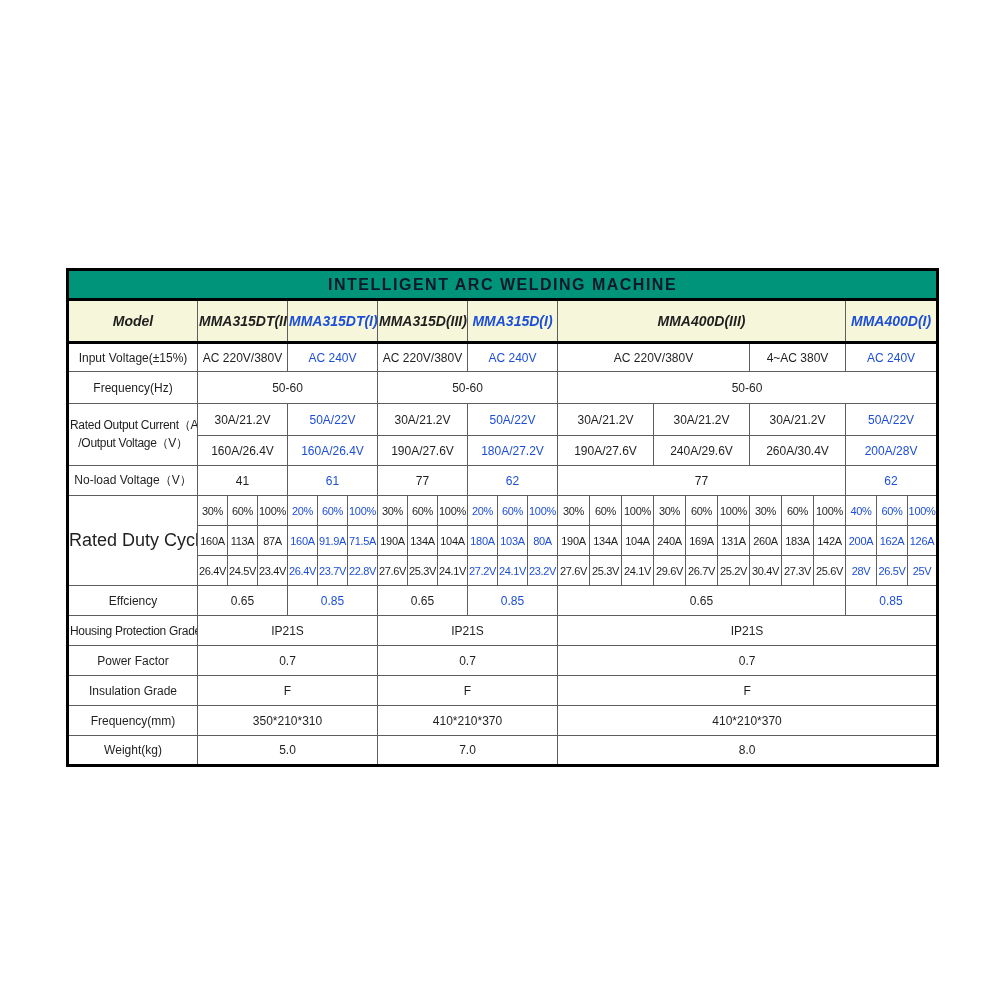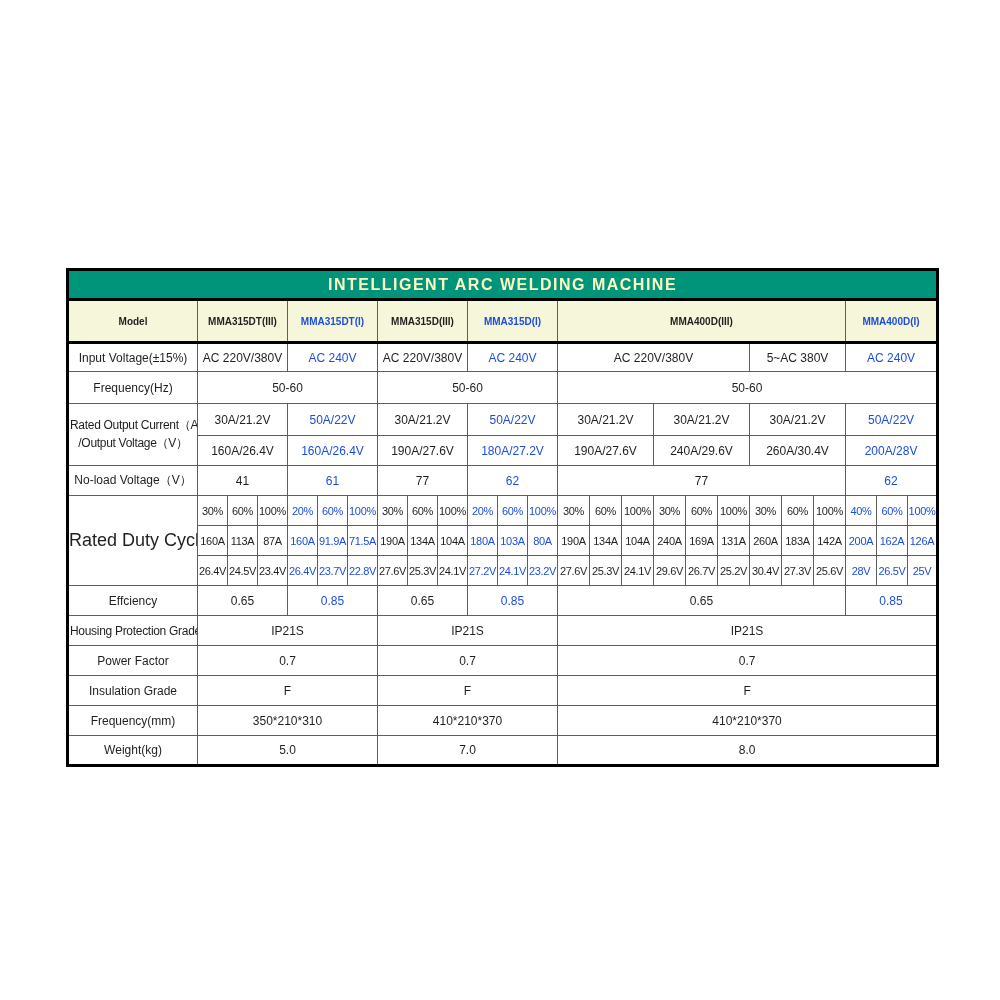--- a/index.html
+++ b/index.html
@@ -26,33 +26,34 @@
     border: 1px solid #5e5e5e;
     text-align: center;
     vertical-align: middle;
     padding: 0 1px;
     font-size: 12px;
     white-space: nowrap;
     overflow: hidden;
   }
   tr.title-row td {
     background: #00947B;
-    color: #fef9c3;
+    color: #0f172a;
     font-weight: bold;
     font-size: 16px;
     letter-spacing: 1.5px;
     height: 27px;
     border-bottom: 3px solid #000;
   }
   tr.model-row td {
     background: #F6F6DB;
     font-weight: bold;
-    font-size: 10px;
+    font-size: 14px;
     height: 40px;
     border-bottom: 3px solid #000;
+    font-style: italic;
   }
   td.lbl { font-size: 12.5px; }
   td.lbl-tight { font-size: 11.5px; letter-spacing: -0.3px; }
   td.lbl-left { text-align: left; padding-left: 5px; font-size: 11.5px; letter-spacing: -0.3px; line-height: 1.45; }
   td.model-lbl { font-size: 14.5px; }
   .green { color: #1d4ed8; }
   tr.r-input   { height: 29px; }
   tr.r-freq    { height: 32px; }
   tr.r-out1    { height: 32px; }
   tr.r-out2    { height: 30px; }
@@ -111,21 +112,21 @@
         <td colspan="3" class="green">MMA400D(I)</td>
       </tr>
 
       <tr class="r-input">
         <td class="lbl">Input Voltage(±15%)</td>
         <td colspan="3">AC 220V/380V</td>
         <td colspan="3" class="green">AC 240V</td>
         <td colspan="3">AC 220V/380V</td>
         <td colspan="3" class="green">AC 240V</td>
         <td colspan="6">AC 220V/380V</td>
-        <td colspan="3">5~AC 380V</td>
+        <td colspan="3">4~AC 380V</td>
         <td colspan="3" class="green">AC 240V</td>
       </tr>
 
       <tr class="r-freq">
         <td class="lbl">Frequency(Hz)</td>
         <td colspan="6">50-60</td>
         <td colspan="6">50-60</td>
         <td colspan="12">50-60</td>
       </tr>
 

